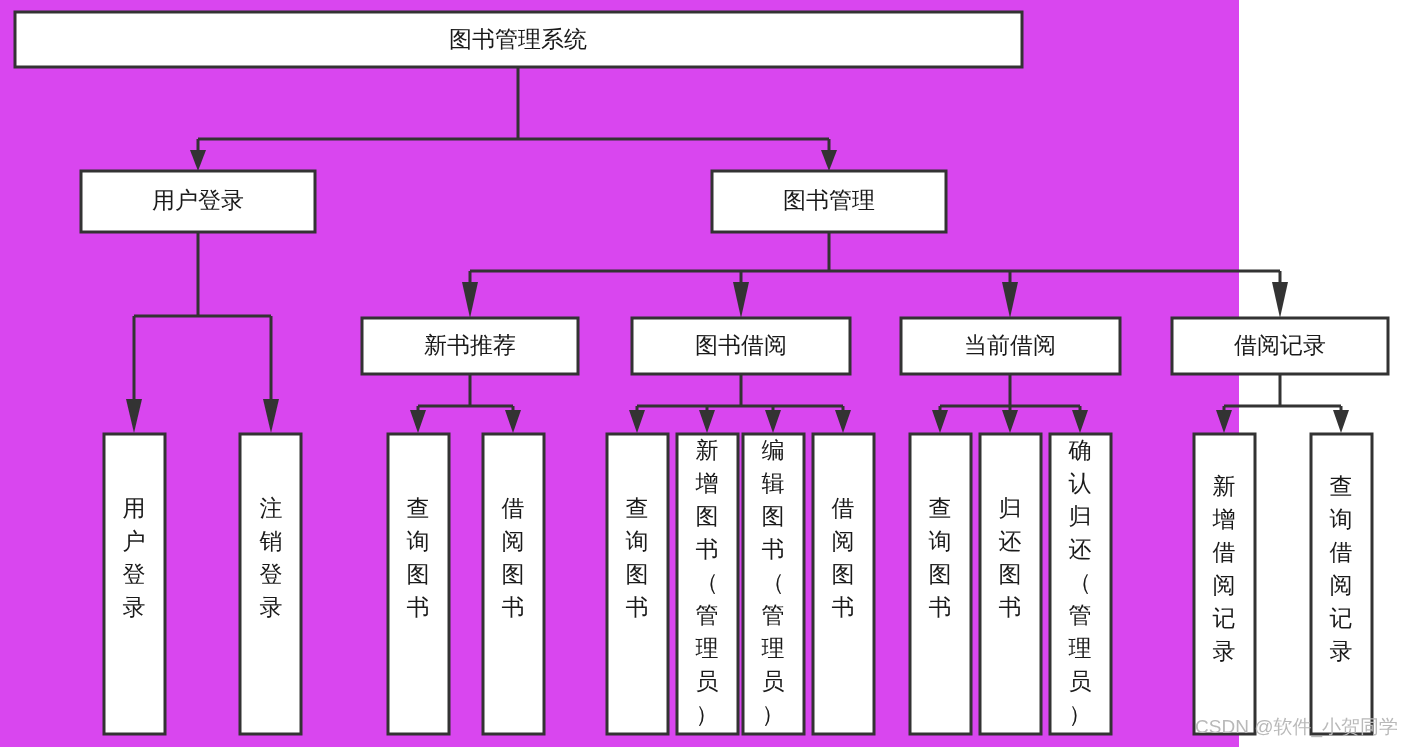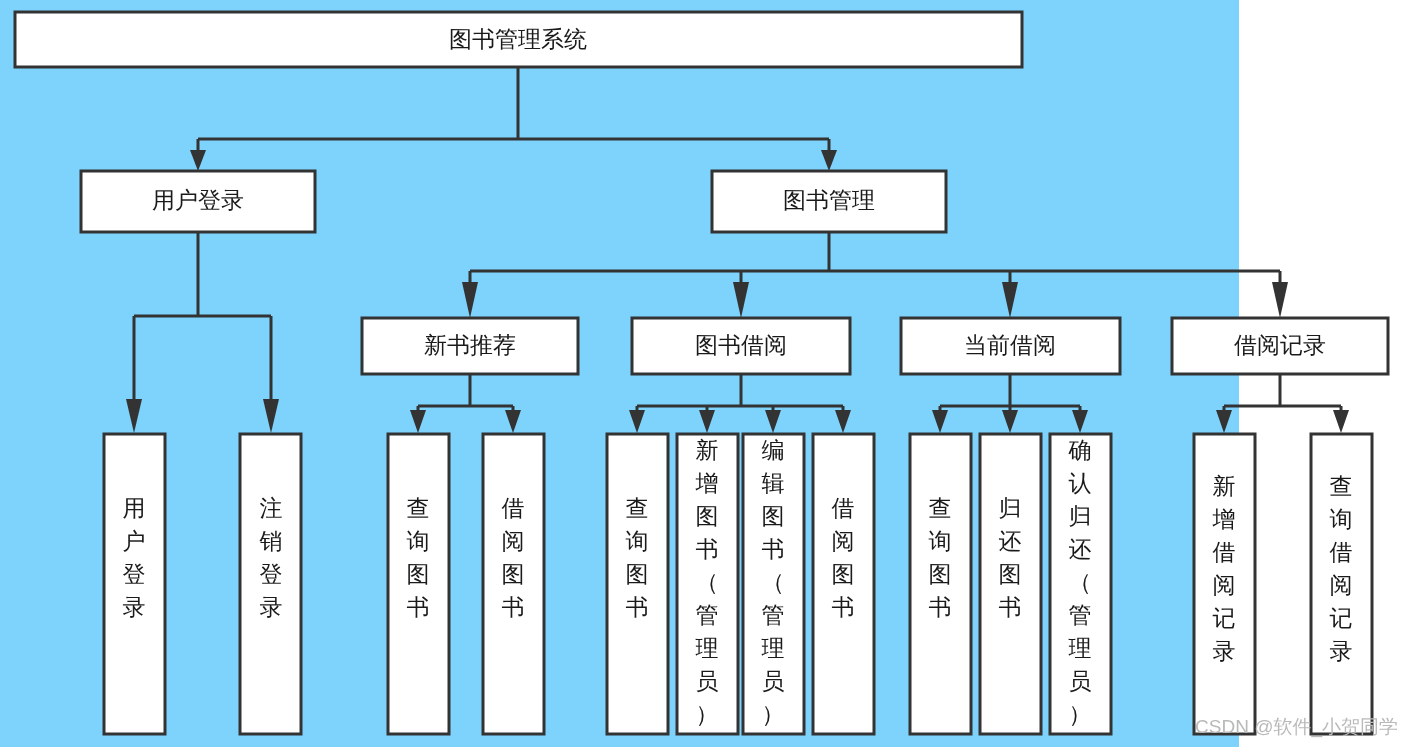--- a/index.html
+++ b/index.html
@@ -11,21 +11,21 @@
   body {
     width: 1405px;
     height: 747px;
     font-family: "Liberation Sans", "DejaVu Sans", sans-serif;
     overflow: hidden;
   }
   #diagram-root {
     position: relative;
     width: 1239px;
     height: 747px;
-    background: #7dd3fc;
+    background: #d946ef;
   }
   svg.diagram-canvas {
     position: absolute;
     top: 0;
     left: 0;
     width: 1405px;
     height: 747px;
     display: block;
   }
   .node-box {

